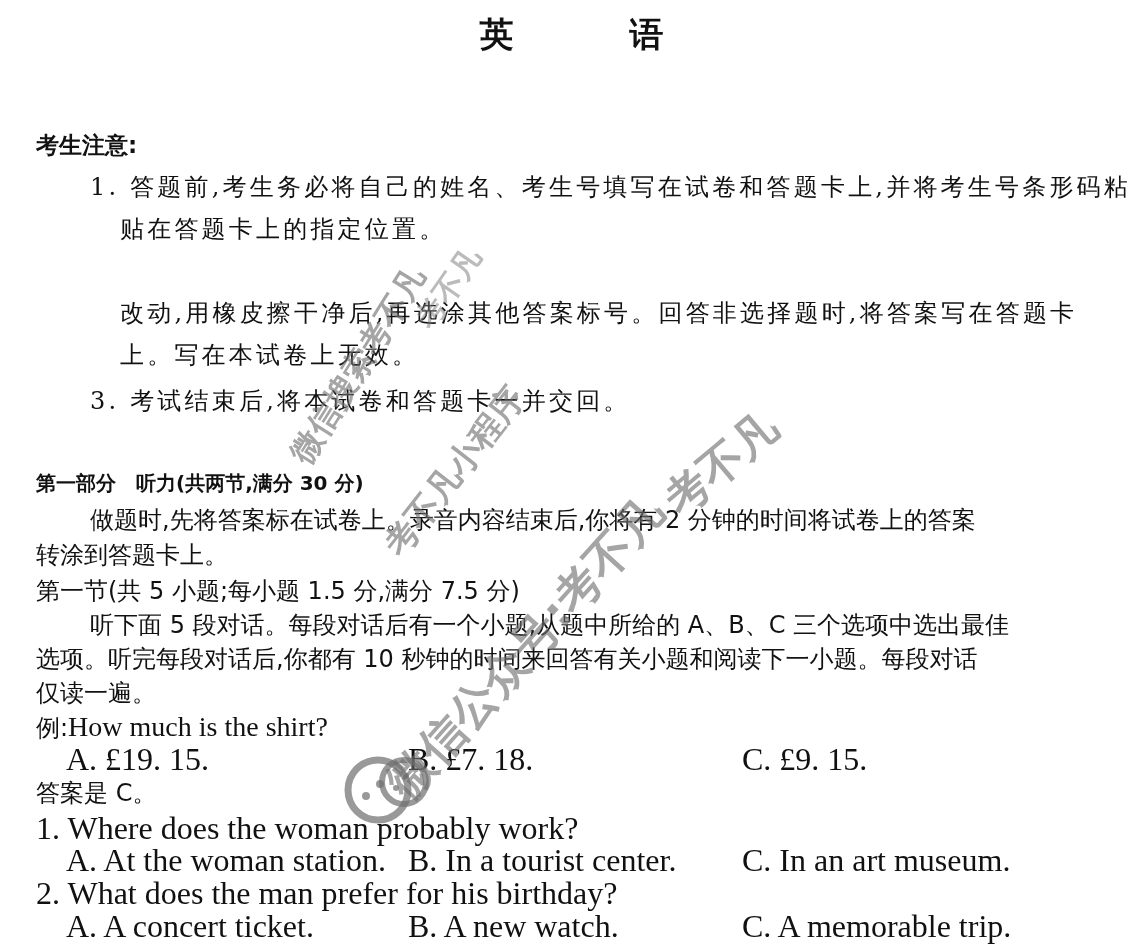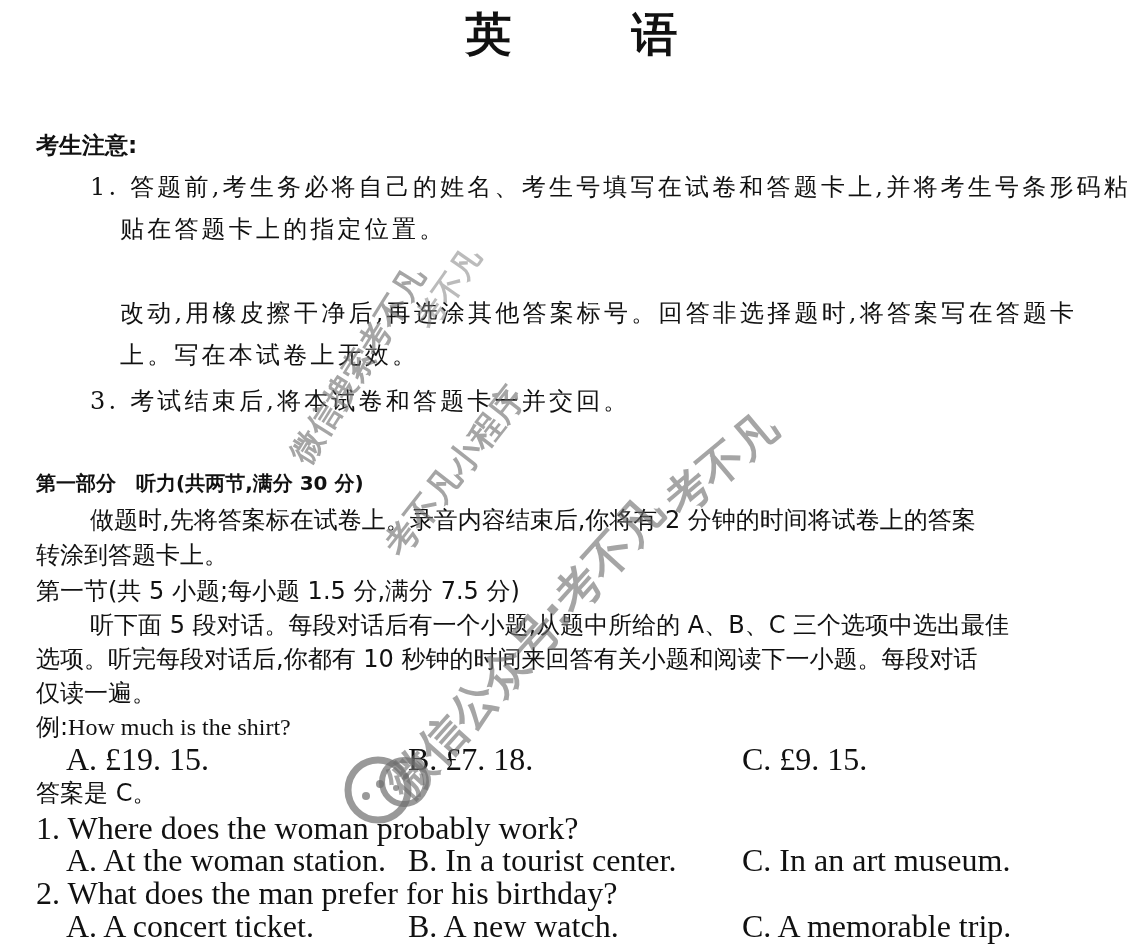--- a/index.html
+++ b/index.html
@@ -22,21 +22,21 @@
       height: 945px;
     }
     .title {
       position: absolute;
       top: 2px;
       left: 0;
       width: 1143px;
       text-align: center;
       font-family: "DejaVu Sans", sans-serif;
       font-weight: bold;
-      font-size: 46px;
+      font-size: 34px;
       letter-spacing: 52px;
       text-indent: 52px;
       line-height: 64px;
     }
     .line {
       position: absolute;
       white-space: nowrap;
       font-size: 25px;
       line-height: 34px;
     }
@@ -54,21 +54,21 @@
       font-family: "DejaVu Sans", sans-serif;
       font-weight: bold;
       font-size: 20px;
     }
     .hei {
       font-family: "DejaVu Sans", sans-serif;
       font-size: 24px;
     }
     .en {
       font-family: "Liberation Serif", serif;
-      font-size: 24px;
+      font-size: 28px;
     }
     .opt {
       position: absolute;
       white-space: nowrap;
       font-family: "Liberation Serif", serif;
       font-size: 32px;
       line-height: 32px;
     }
 
     

